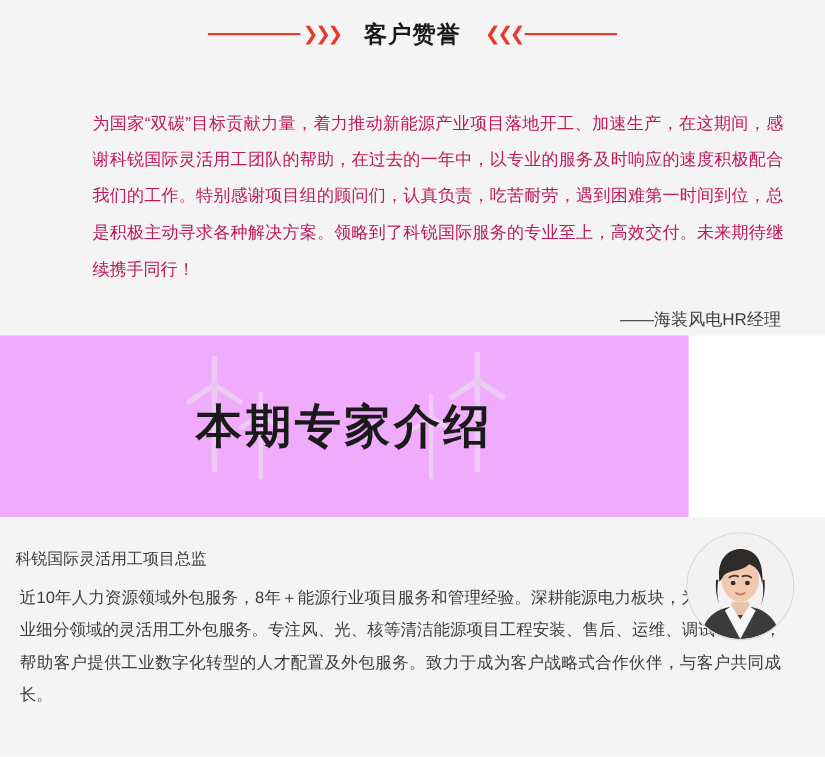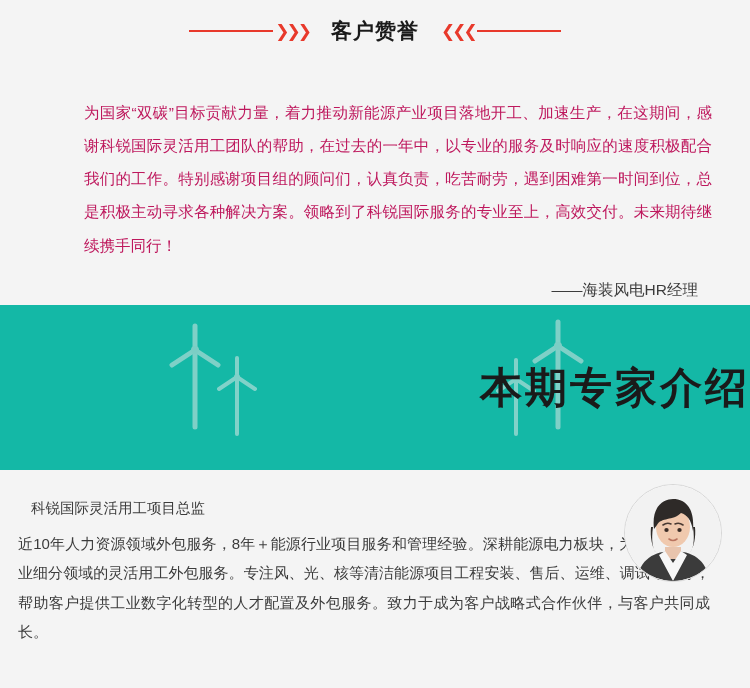--- a/index.html
+++ b/index.html
@@ -70,35 +70,35 @@
     font-size: 15.5px;
     line-height: 2.15;
     color: #be185d;
     text-align: justify;
     text-justify: inter-ideograph;
     margin-left: 46px;
   }
 
   .testimonial-attrib {
     margin-top: 18px;
-    padding-right: 52px;
+    padding-right: 40px;
     text-align: right;
     font-size: 15.5px;
     color: #3c3c3c;
   }
 
   
   .expert-banner {
     position: relative;
-    width: 750px;
+    width: 626px;
     height: 165px;
-    background: #14b8a6;
-    display: flex;
-    align-items: center;
-    justify-content: flex-end;
+    background: #f0abfc;
+    display: flex;
+    align-items: center;
+    justify-content: center;
     overflow: hidden;
   }
 
   .banner-title {
     position: relative;
     z-index: 3;
     font-size: 42px;
     font-weight: bold;
     color: #1a1a1a;
     letter-spacing: 3px;
@@ -128,21 +128,21 @@
   }
 
   .expert-name-row {
     font-size: 16.5px;
     font-weight: bold;
     color: #1a1a1a;
     margin-left: 4px;
   }
   .expert-role {
     margin-top: 7px;
-    margin-left: 17px;
+    margin-left: 0;
     font-size: 14.5px;
     color: #3c3c3c;
   }
   .expert-bio {
     margin-top: 11px;
     margin-left: 4px;
     margin-right: 6px;
     font-size: 15px;
     line-height: 1.95;
     color: #3c3c3c;

